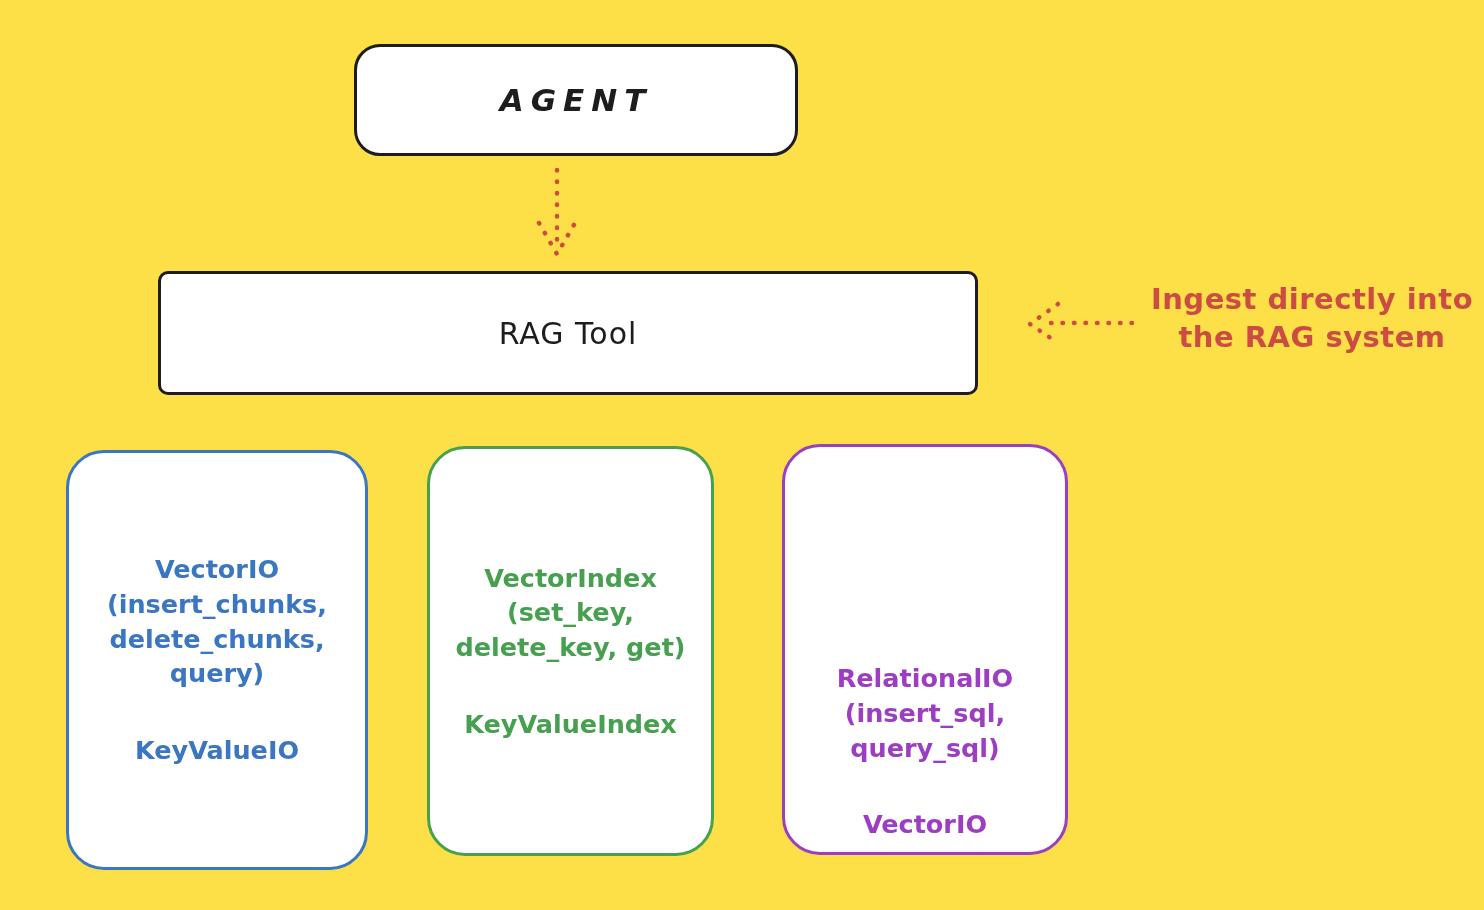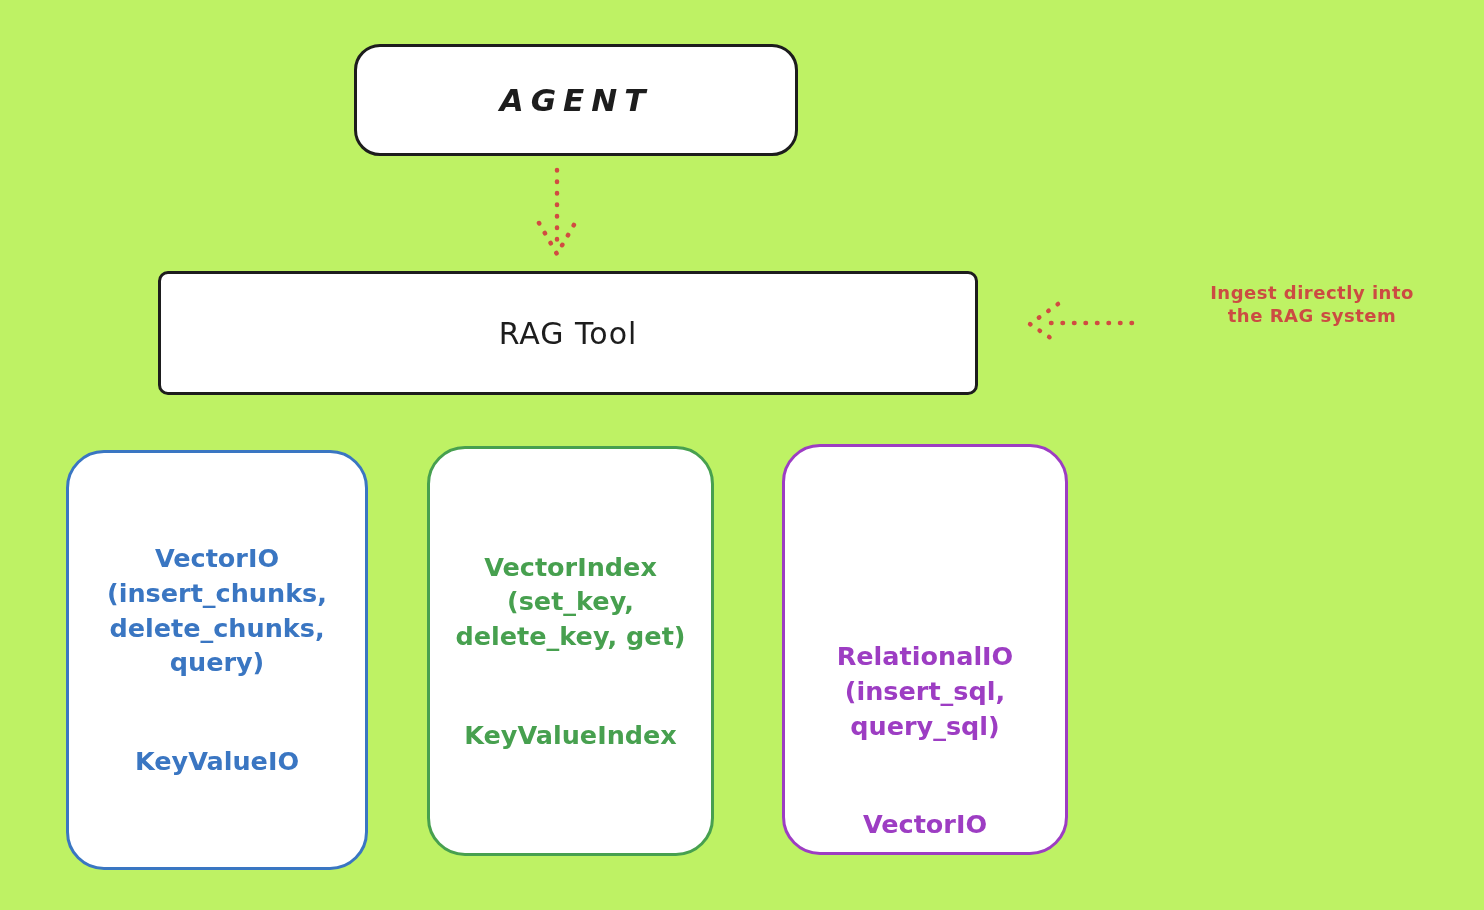--- a/index.html
+++ b/index.html
@@ -5,21 +5,21 @@
   html, body {
     margin: 0;
     padding: 0;
     background: #ffffff;
     font-family: "DejaVu Sans", "Liberation Sans", sans-serif;
   }
   .canvas {
     position: relative;
     width: 1484px;
     height: 910px;
-    background: #bef264;
+    background: #fde047;
     overflow: hidden;
   }
   .overlay {
     position: absolute;
     left: 0; top: 0;
     width: 1484px;
     height: 910px;
     pointer-events: none;
   }
   .dotted {
@@ -62,28 +62,28 @@
     font-weight: 500;
     letter-spacing: 1px;
     color: #1d1d1d;
   }
   .annotation {
     position: absolute;
     left: 1140px; top: 281px;
     width: 344px;
     text-align: center;
     color: #cc4b42;
-    font-size: 18px;
+    font-size: 29px;
     font-weight: 700;
     line-height: 1.3;
     letter-spacing: 0.5px;
   }
   .backend-box {
     flex-direction: column;
-    gap: 64px;
+    gap: 42px;
     border-radius: 38px;
     border-width: 3.5px;
     border-style: solid;
     padding: 10px 8px;
   }
   .backend-vector {
     left: 66px; top: 450px;
     width: 302px; height: 420px;
     border-color: #3a76c2;
     color: #3a76c2;

